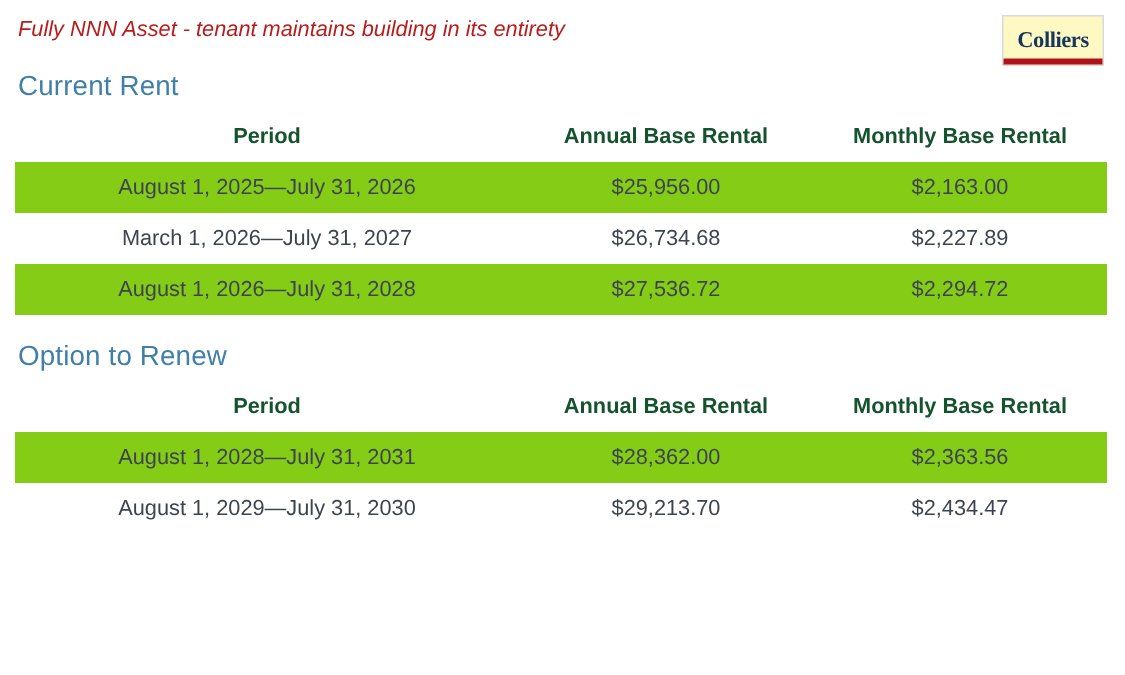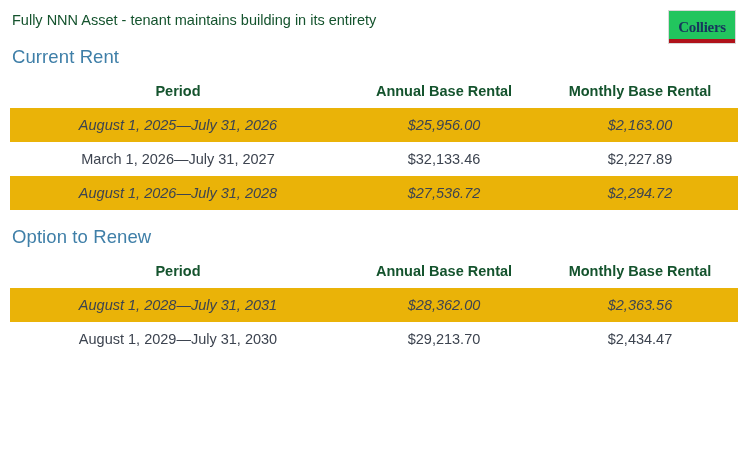--- a/index.html
+++ b/index.html
@@ -16,33 +16,34 @@
   }
   .page {
     position: relative;
     width: 750px;
     height: 450px;
     box-sizing: border-box;
     padding: 0 10px;
   }
   .header-note {
     font-size: 14.5px;
-    color: #14532d;
+    color: #b91c1c;
     padding-top: 10px;
     padding-left: 2px;
     line-height: 1.4;
     max-width: 620px;
+    font-style: italic;
   }
   .logo {
     position: absolute;
     top: 10px;
     right: 14px;
     width: 68px;
     height: 34px;
-    background: #22c55e;
+    background: #fef9c3;
     border: 1px solid #d9d9d9;
     box-sizing: border-box;
     display: flex;
     flex-direction: column;
     justify-content: flex-end;
     align-items: center;
   }
   .logo-text {
     font-family: "Liberation Serif", serif;
     font-size: 15px;
@@ -78,22 +79,21 @@
     padding: 9px 6px;
     text-align: center;
   }
   td {
     font-size: 14.5px;
     color: #3d4450;
     padding: 9px 6px;
     text-align: center;
   }
   tr.alt td {
-    background: #eab308;
-    font-style: italic;
+    background: #84cc16;
   }
   col.c1 { width: 336px; }
   col.c2 { width: 196px; }
   col.c3 { width: 196px; }
 </style>
 </head>
 <body>
 
 <div class="page">
 
@@ -120,21 +120,21 @@
       </tr>
     </thead>
     <tbody>
       <tr class="alt">
         <td>August 1, 2025—July 31, 2026</td>
         <td>$25,956.00</td>
         <td>$2,163.00</td>
       </tr>
       <tr>
         <td>March 1, 2026—July 31, 2027</td>
-        <td>$32,133.46</td>
+        <td>$26,734.68</td>
         <td>$2,227.89</td>
       </tr>
       <tr class="alt">
         <td>August 1, 2026—July 31, 2028</td>
         <td>$27,536.72</td>
         <td>$2,294.72</td>
       </tr>
     </tbody>
   </table>
 

